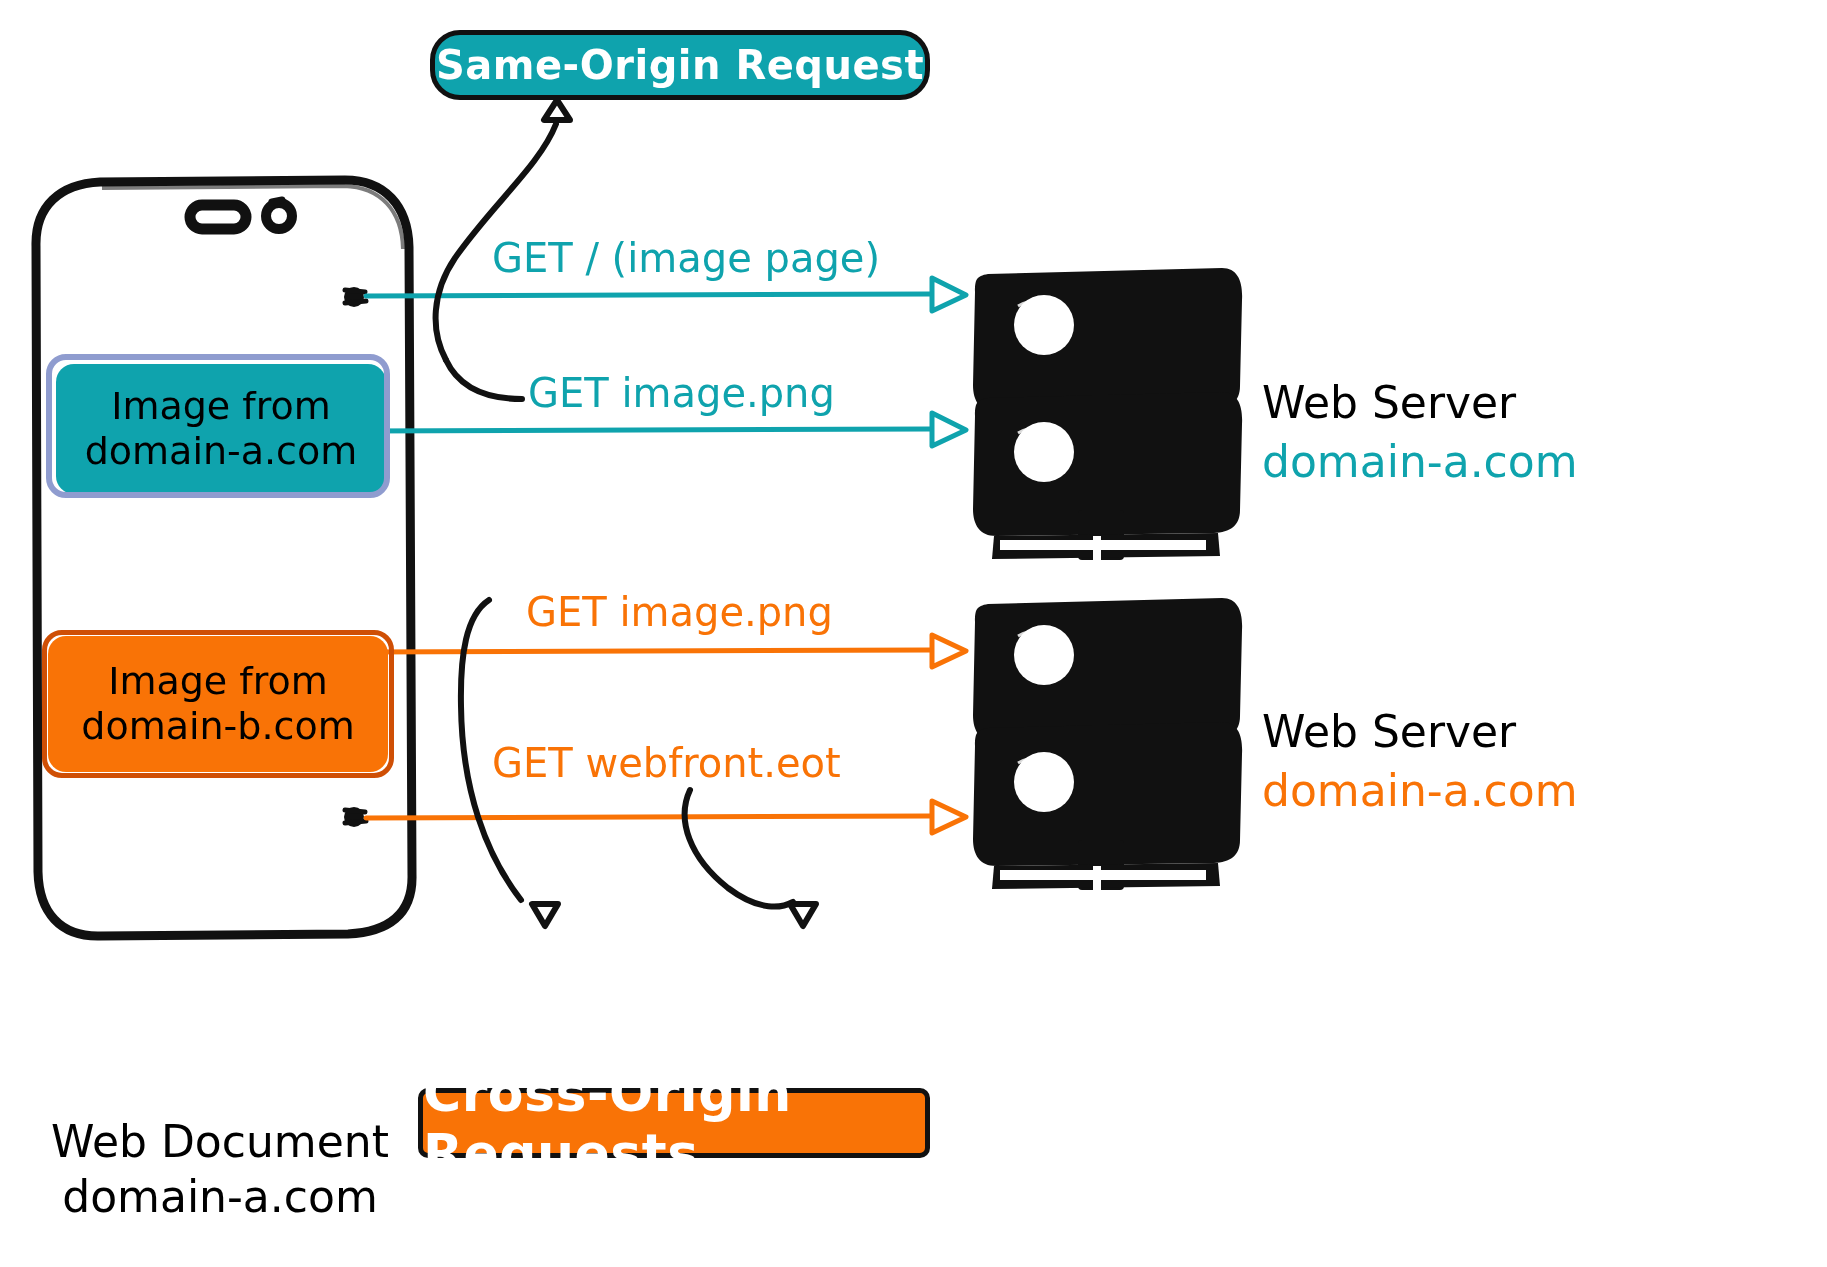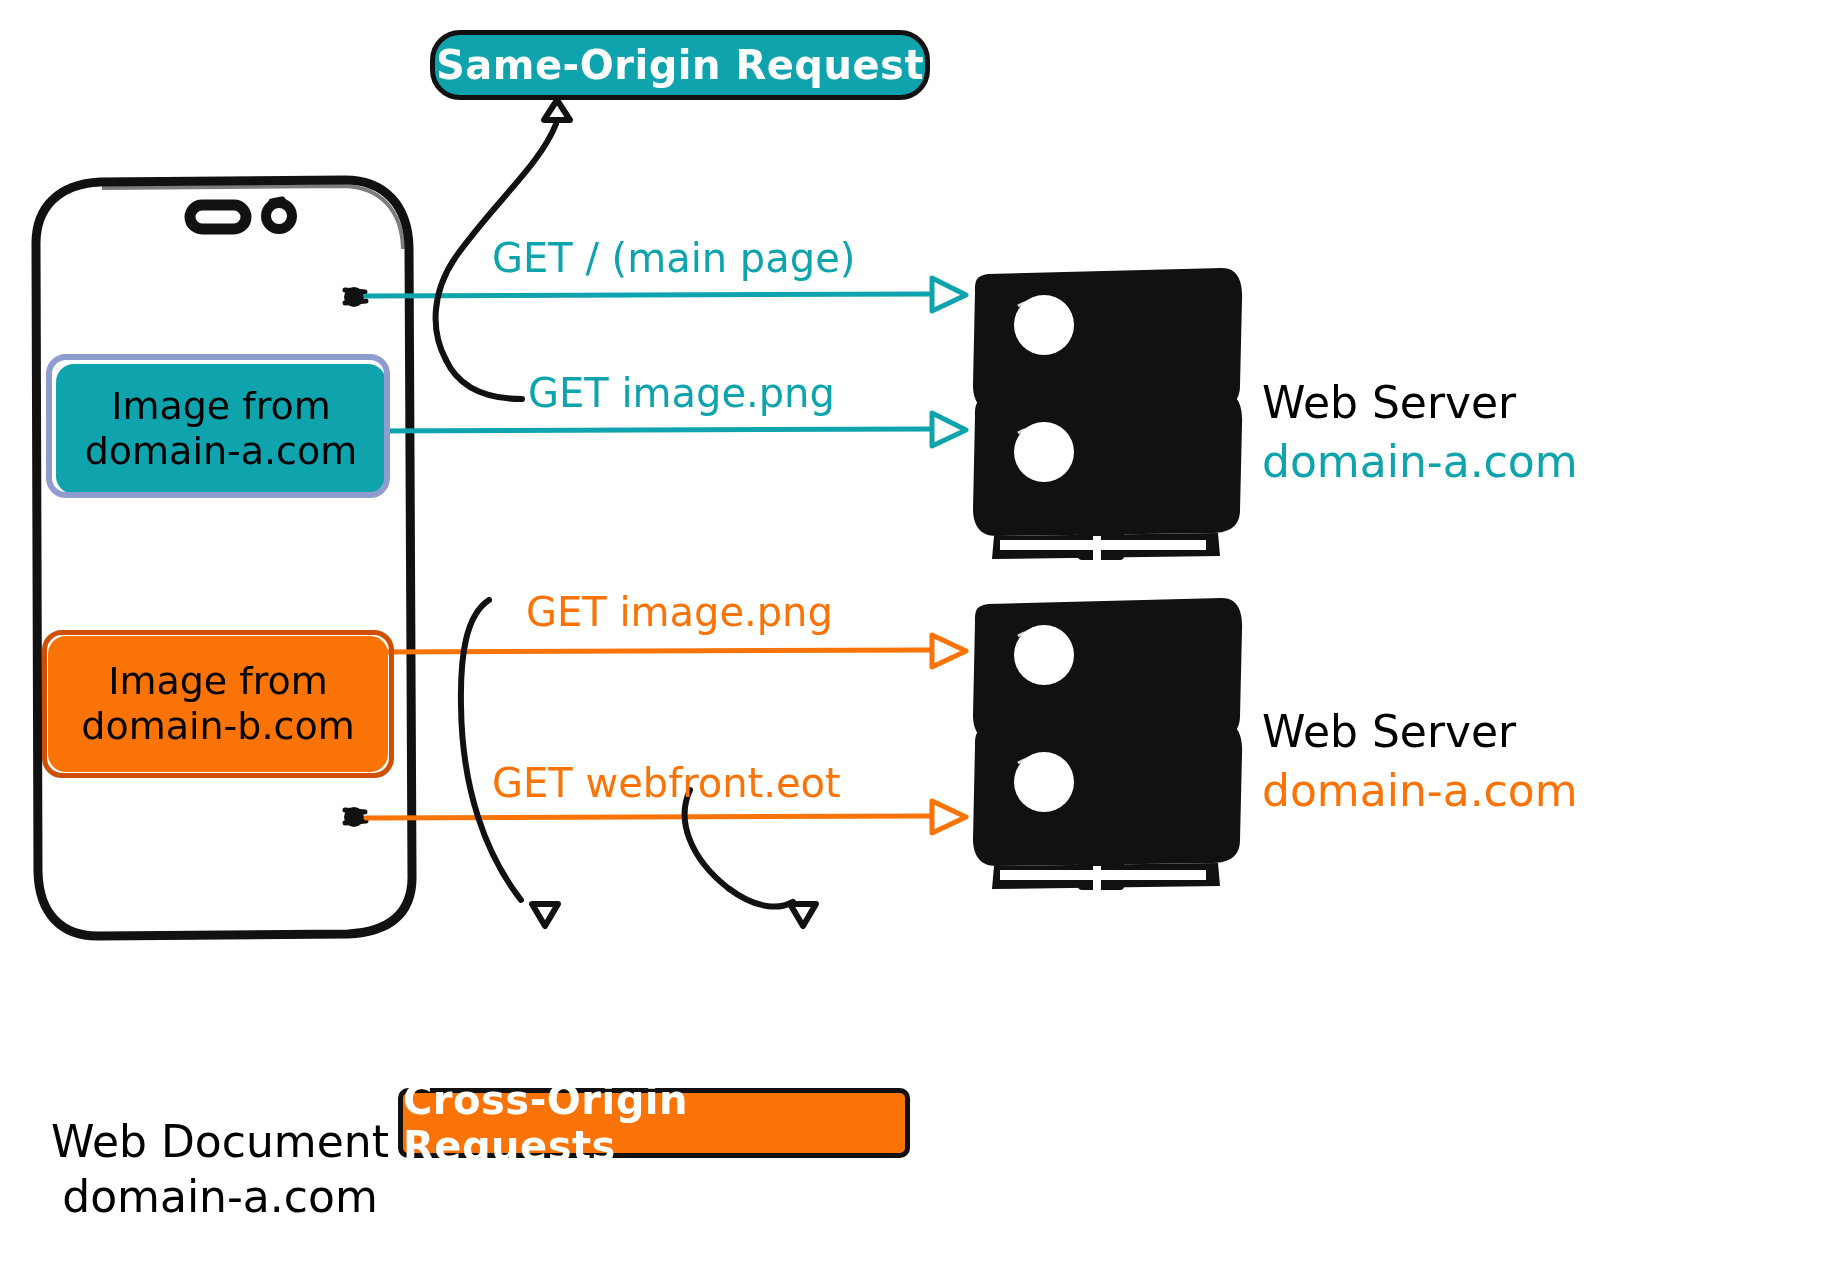--- a/index.html
+++ b/index.html
@@ -39,26 +39,26 @@
   .banner-same {
     left: 430px;
     top: 30px;
     width: 500px;
     height: 70px;
     background: #0fa3ad;
     font-size: 40px;
     border-radius: 30px;
   }
   .banner-cross {
-    left: 398px;
+    left: 418px;
     top: 1088px;
     width: 512px;
     height: 70px;
     background: #f97306;
-    font-size: 40px;
+    font-size: 52px;
   }
   .req-label {
     position: absolute;
     font-family: "DejaVu Sans", sans-serif;
     font-size: 40px;
     white-space: nowrap;
   }
   .req-teal { color: #0fa3ad; }
   .req-orange { color: #f97306; }
   .img-box {
@@ -263,27 +263,27 @@
       <rect x="1000" y="870" width="206" height="10" fill="#ffffff"></rect>
       <rect x="1093" y="866" width="8" height="24" fill="#ffffff"></rect>
     </g>
 
   </svg>
 
   <div class="banner banner-same">Same-Origin Request</div>
 
   <div class="banner banner-cross">Cross-Origin Requests</div>
 
-  <div class="req-label req-teal" style="left:492px; top:235px;">GET / (main page)</div>
+  <div class="req-label req-teal" style="left:492px; top:235px;">GET / (image page)</div>
 
   <div class="req-label req-teal" style="left:528px; top:370px;">GET image.png</div>
 
   <div class="req-label req-orange" style="left:526px; top:589px;">GET image.png</div>
 
-  <div class="req-label req-orange" style="left:492px; top:760px;">GET webfront.eot</div>
+  <div class="req-label req-orange" style="left:492px; top:740px;">GET webfront.eot</div>
 
   <div class="img-box img-box-teal">
     <span>Image from</span>
     <span>domain-a.com</span>
   </div>
 
   <div class="img-box img-box-orange">
     <span>Image from</span>
     <span>domain-b.com</span>
   </div>

